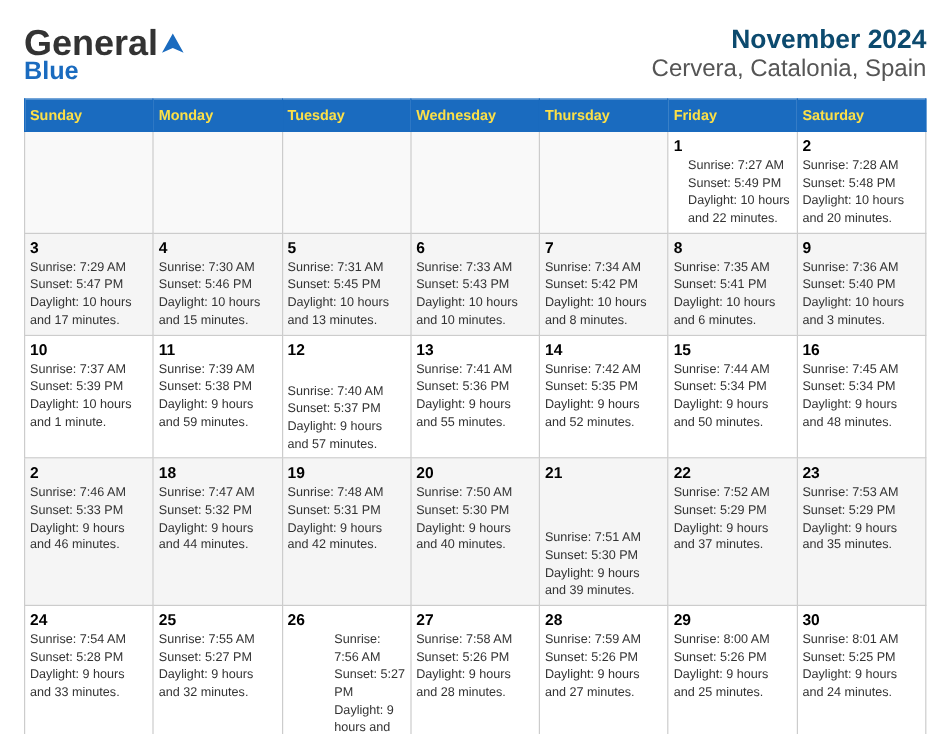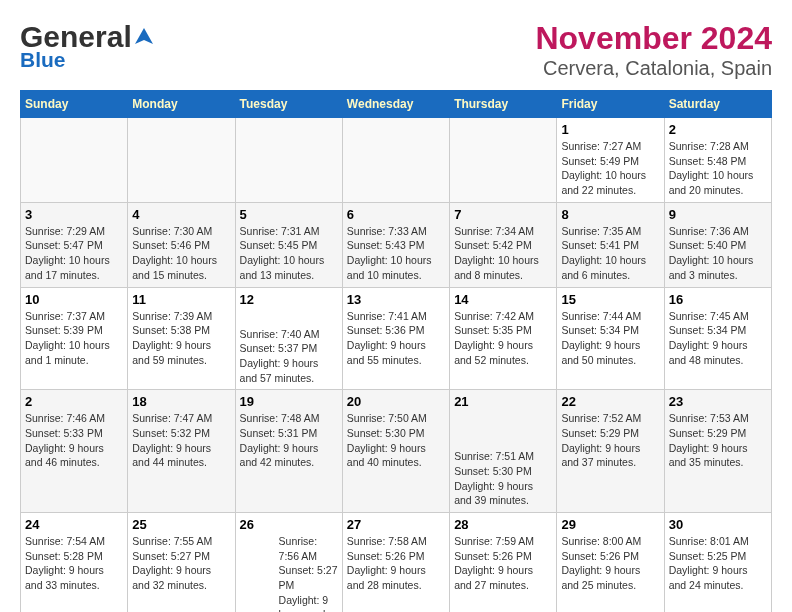--- a/index.html
+++ b/index.html
@@ -19,30 +19,30 @@
     .logo {
       display: flex;
       flex-direction: column;
       align-items: flex-start;
     }
     .logo-icon {
       display: flex;
       align-items: center;
     }
     .title-area { text-align: right; }
-    .title-area h1 { font-size: 32px; color: #be185d; font-weight: bold; margin-left: 12px; }
+    .title-area h1 { font-size: 22px; color: #0c4a6e; font-weight: bold; margin-left: 12px; }
     .title-area h2 { font-size: 20px; color: #555; font-weight: normal; }
     table {
       width: 100%;
       border-collapse: collapse;
       font-size: 11px;
     }
     thead tr th {
       background: #1a6bbf;
-      color: #fef9c3;
+      color: #fde047;
       padding: 6px 4px;
       text-align: left;
       font-size: 12px;
       border: 1px solid #1a6bbf;
     }
     tbody tr td {
       vertical-align: top;
       padding: 4px;
       border: 1px solid #ccc;
       min-height: 80px;
@@ -88,21 +88,21 @@
   </thead>
   <tbody id="calendar-body">
   <tr>
         <td class="empty-cell"></td>
         <td class="empty-cell"></td>
         <td class="empty-cell"></td>
         <td class="empty-cell"></td>
         <td class="empty-cell"></td>
         <td>
           <div class="day-number">1</div>
-          <div class="day-info" style="white-space: pre-line;">Sunrise: 7:27 AM
+          <div class="day-info" style="white-space: pre-line; margin-left: 12px;">Sunrise: 7:27 AM
 Sunset: 5:49 PM
 Daylight: 10 hours and 22 minutes.</div>
         </td>
         <td>
           <div class="day-number">2</div>
           <div class="day-info" style="white-space: pre-line;">Sunrise: 7:28 AM
 Sunset: 5:48 PM
 Daylight: 10 hours and 20 minutes.</div>
         </td>
       </tr>

